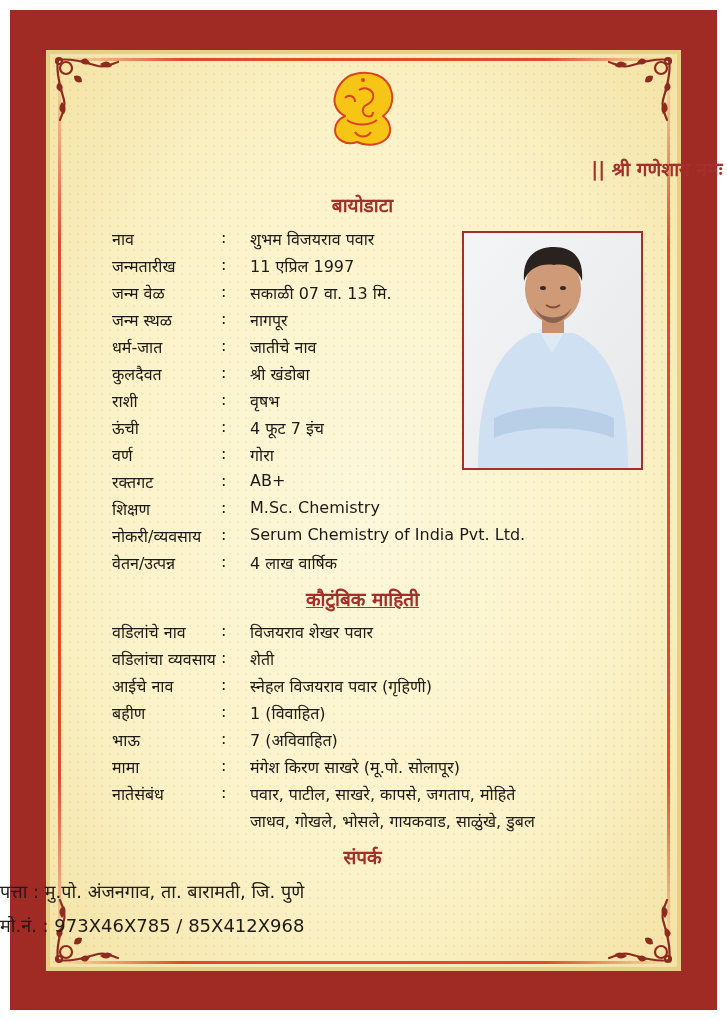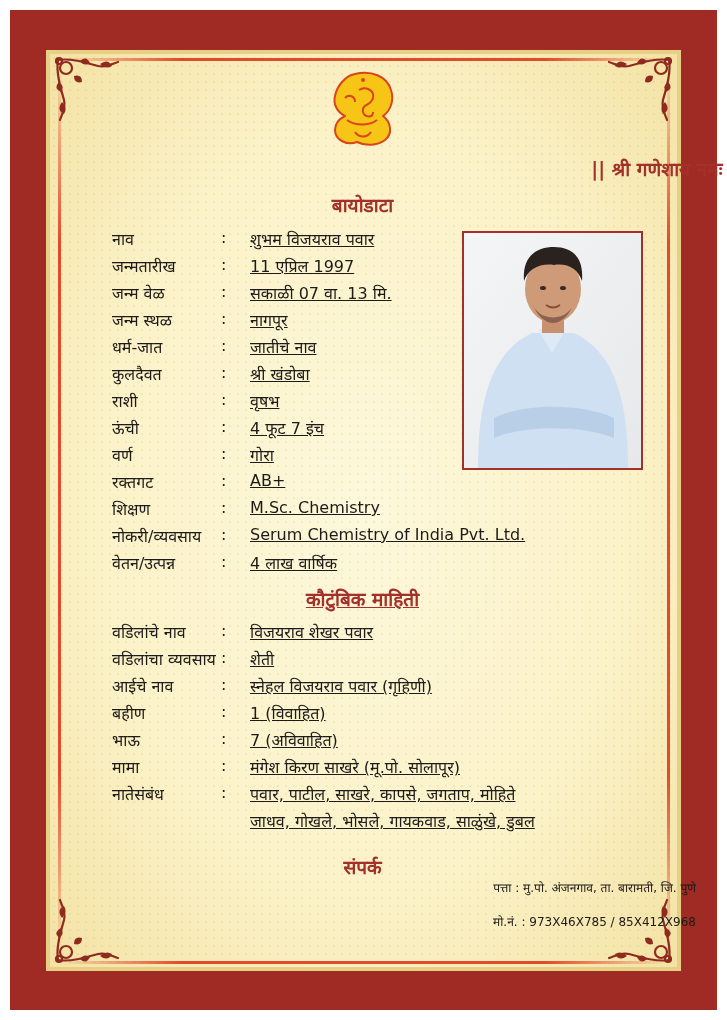--- a/index.html
+++ b/index.html
@@ -32,28 +32,28 @@
     color: #a3302a; font-size: 19px; font-weight: bold;
   }
   .section-title {
     position: absolute; left: 0; width: 725px; text-align: center;
     color: #a3302a; font-size: 19px; font-weight: bold;
   }
 
   .row { position: absolute; left: 88px; height: 26px; font-size: 16px; color: #1e1a18; white-space: nowrap; }
   .row .lbl { position: absolute; left: 0; top: 0; margin-left: 24px; }
   .row .colon { position: absolute; left: 133px; top: 0; }
-  .row .val { position: absolute; left: 162px; top: 0; text-decoration: underline; }
+  .row .val { position: absolute; left: 162px; top: 0; }
 
   .photo {
     position: absolute; left: 462px; top: 231px; width: 181px; height: 239px;
     border: 2px solid #a3302a; background: #f1f2f3; overflow: hidden;
   }
 
-  .contact { position: absolute; left: 0; width: 696px; text-align: right; font-size: 12px; color: #1e1a18; }
+  .contact { position: absolute; left: 0; width: 696px; text-align: left; font-size: 18px; color: #1e1a18; }
 </style>
 </head>
 <body>
 
 <div class="page"></div>
 
 <div class="card"></div>
 
 <div class="line-h" style="left:60px; top:58px; width:607px;"></div>
 <div class="line-h" style="left:60px; top:961px; width:607px;"></div>
@@ -261,15 +261,15 @@
   <div class="row" style="top:783px;">
     <span class="lbl">नातेसंबंध</span>
     <span class="colon">:</span>
     <span class="val">पवार, पाटील, साखरे, कापसे, जगताप, मोहिते</span>
   </div>
   <div class="row" style="top:810px;">
     <span class="val">जाधव, गोखले, भोसले, गायकवाड, साळुंखे, डुबल</span>
   </div>
 </div>
 
-<div class="section-title" style="top:844px;margin-top:10px;">संपर्क</div>
+<div class="section-title" style="top:844px;">संपर्क</div>
 <div class="contact" style="top:879px;">पत्ता : मु.पो. अंजनगाव, ता. बारामती, जि. पुणे</div>
 <div class="contact" style="top:913px;">मो.नं. : 973X46X785 / 85X412X968</div>
 
 </body></html>

